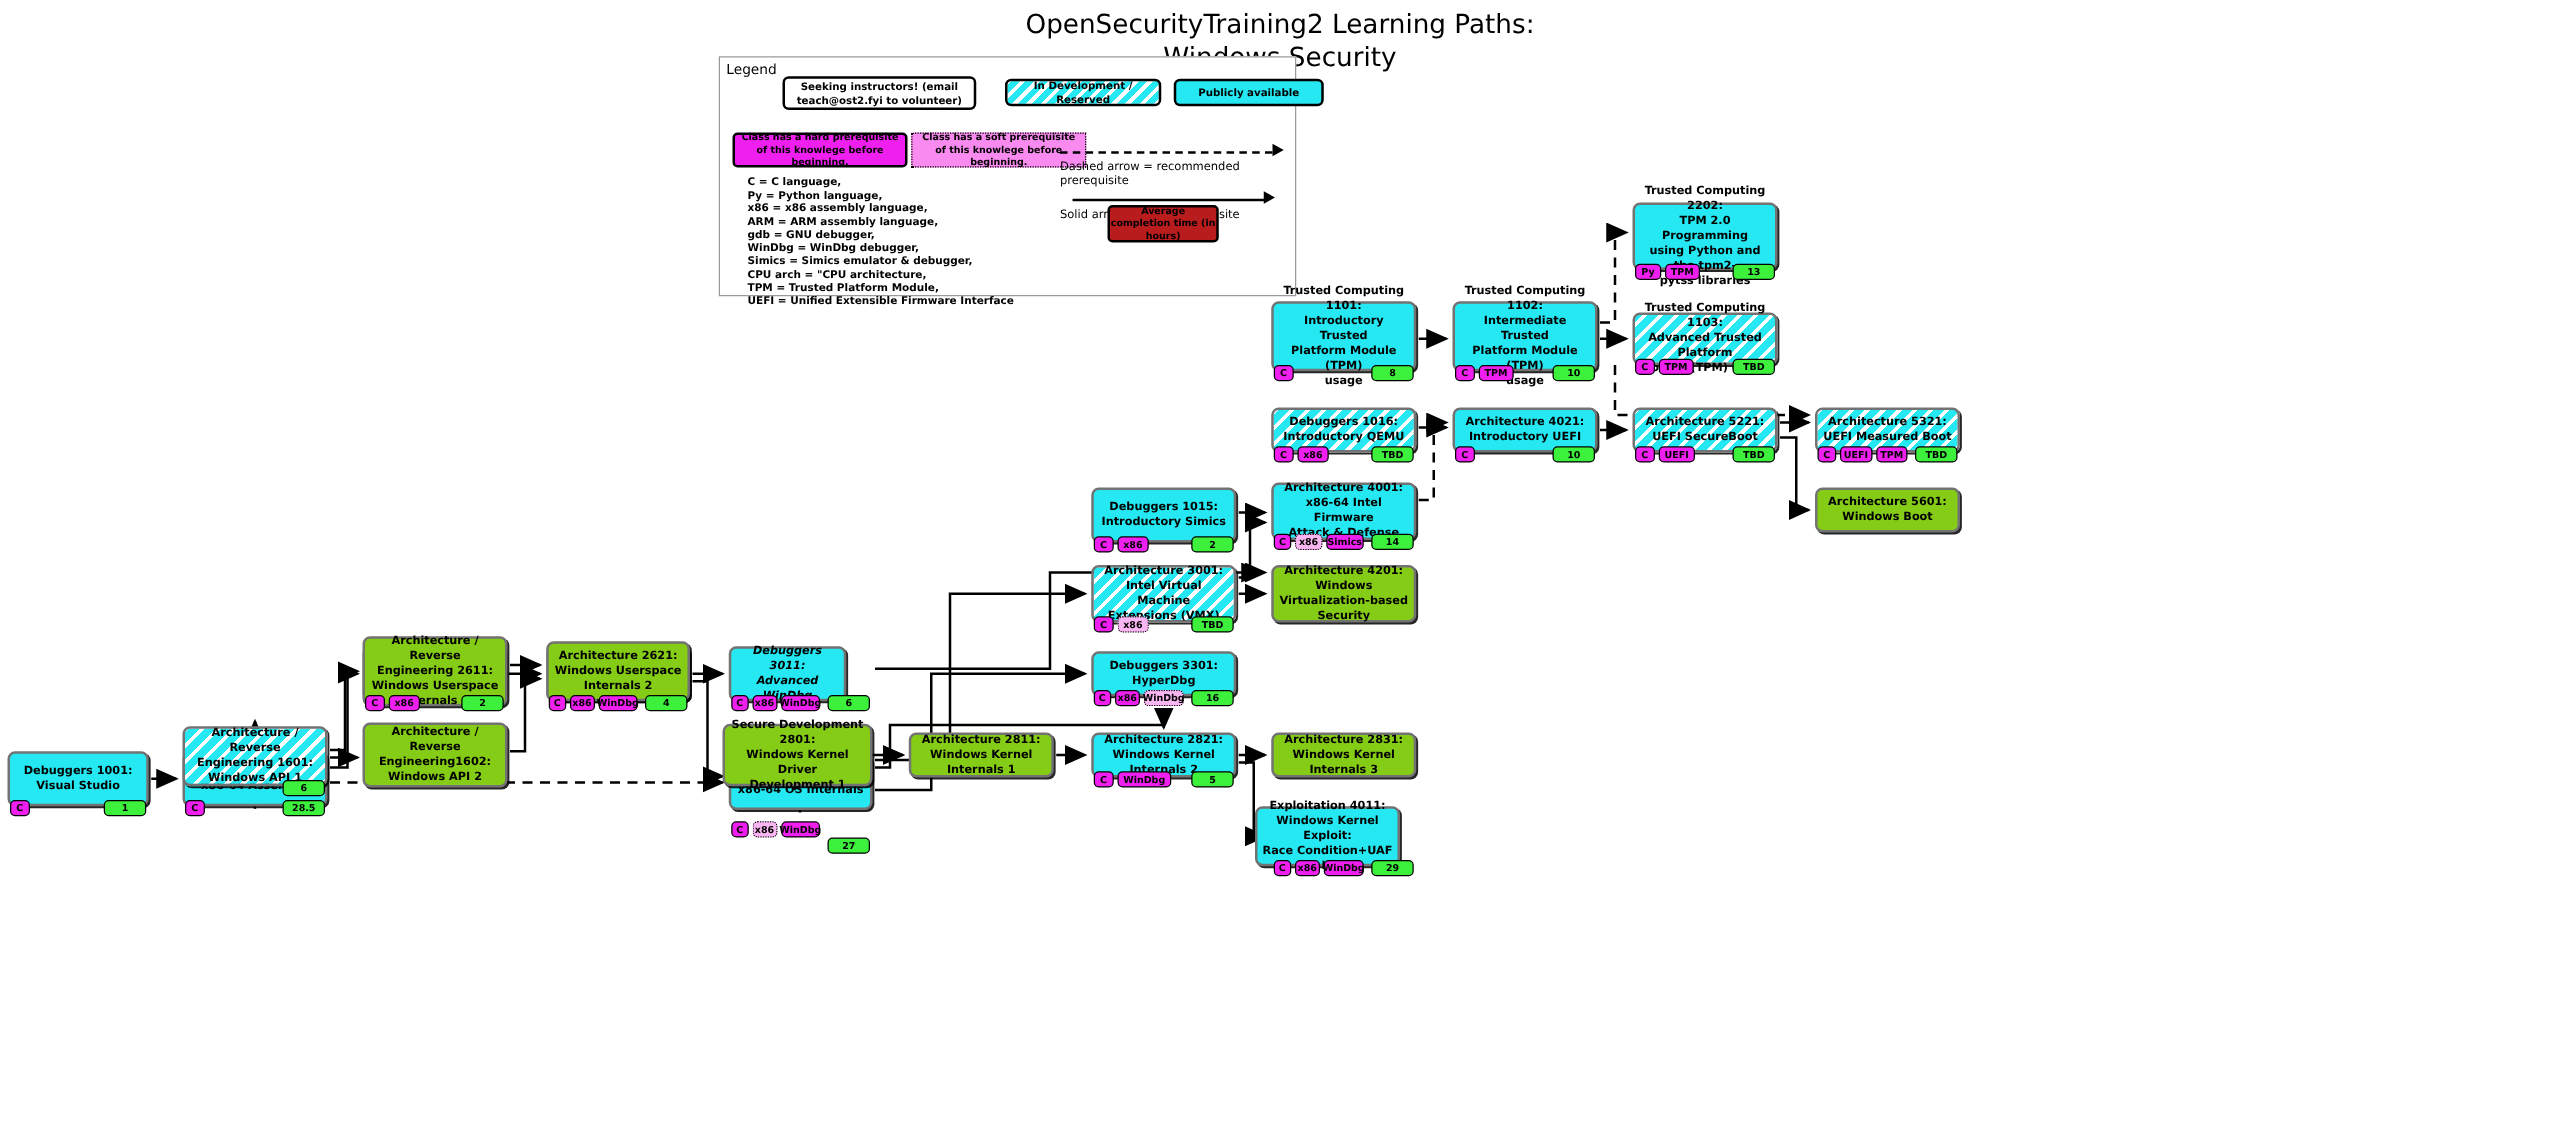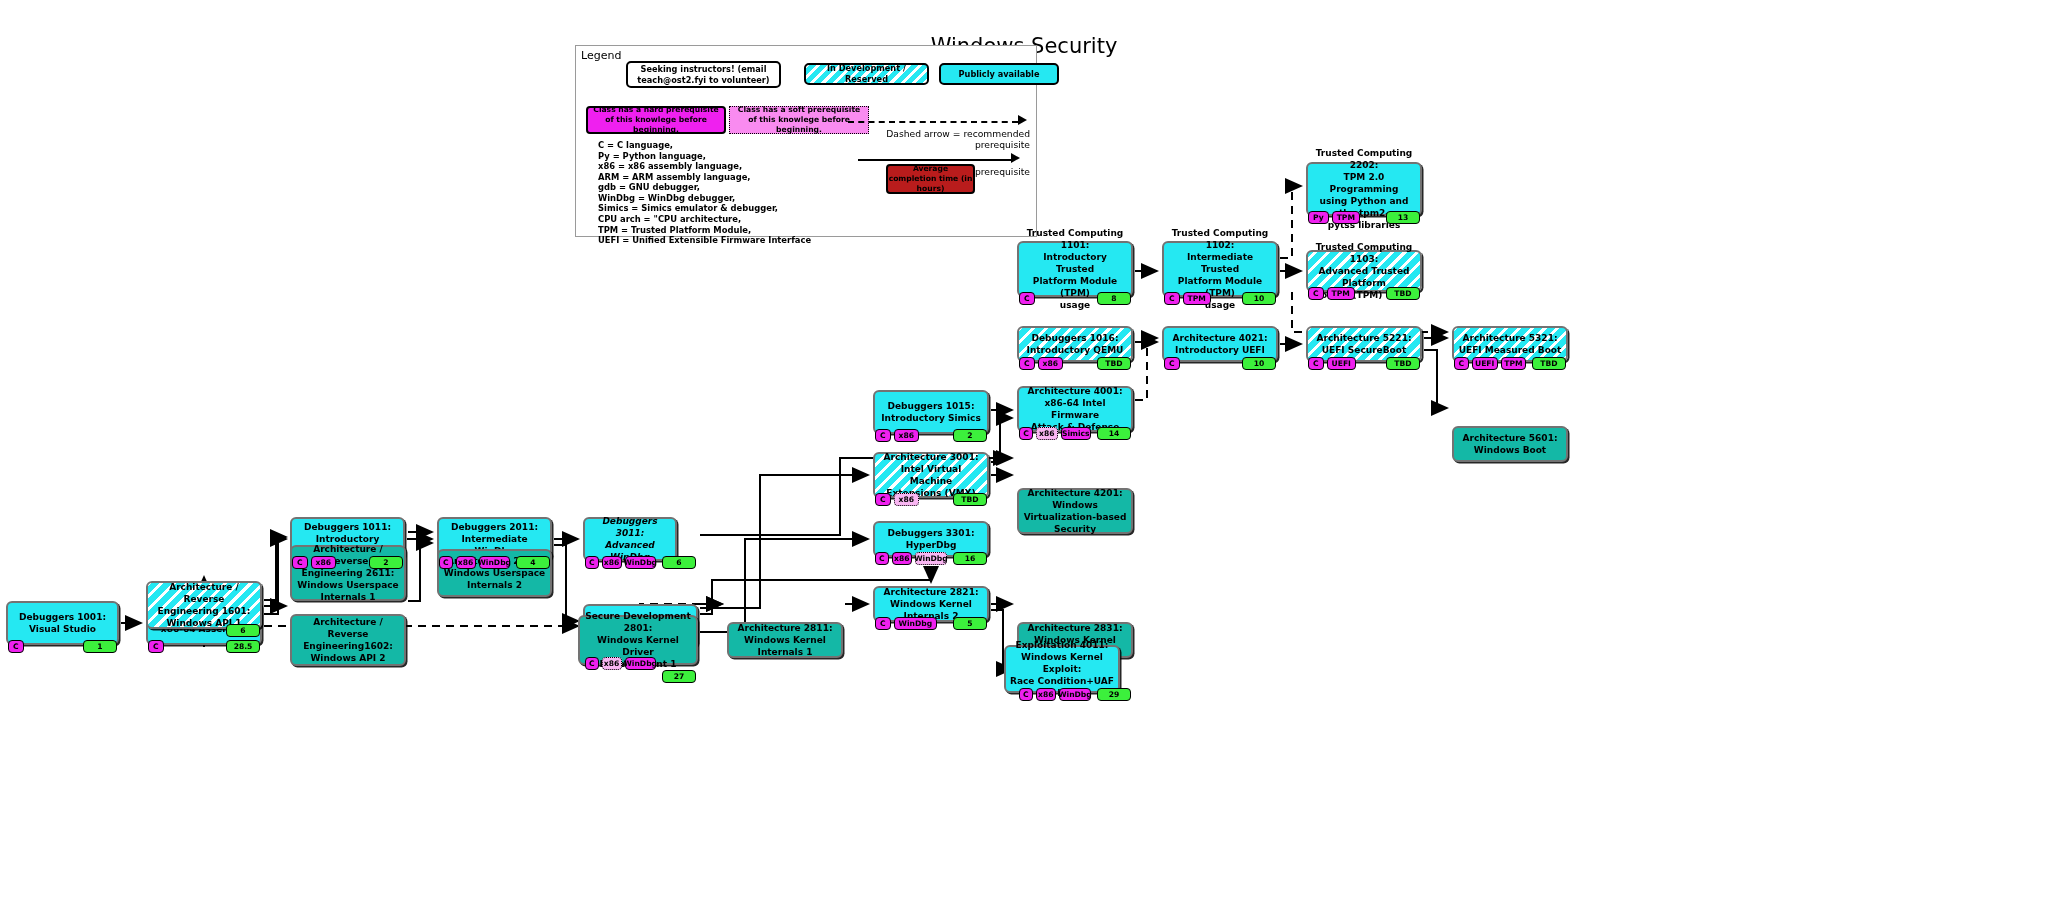--- a/index.html
+++ b/index.html
@@ -32,49 +32,49 @@
   #lg-defs{position:absolute;left:22px;top:94px;font-size:8.4px;font-weight:bold;line-height:1.26;}
   #lg-arrows{position:absolute;left:272px;top:68px;width:185px;font-size:9px;}
   .arrowrow{position:relative;height:22px;}
   .dash-line{position:absolute;left:0;top:7px;width:170px;height:0;
              border-top:2px dashed #000;}
   .solid-line{position:absolute;left:10px;top:7px;width:155px;height:0;
               border-top:2px solid #000;}
   .ahead{position:absolute;top:1px;width:0;height:0;
          border-top:5px solid transparent;border-bottom:5px solid transparent;
          border-left:9px solid #000;}
-  .arrowcap{position:absolute;top:14px;left:0;width:182px;text-align:right;font-size:9.2px;}
+  .arrowcap{position:absolute;top:14px;left:0;width:182px;text-align:left;font-size:9.2px;}
   #lg-time{position:absolute;left:310px;top:118px;width:85px;height:26px;background:#b91c1c;
            border:2px solid #000;border-radius:4px;display:flex;align-items:center;
            justify-content:center;text-align:center;font-size:7.6px;font-weight:bold;line-height:1.35;}
 
   
   .node{position:absolute;box-sizing:border-box;border:2px solid #737373;border-radius:6px;
         display:flex;align-items:center;justify-content:center;text-align:center;
         font-size:9px;font-weight:bold;line-height:1.35;padding:2px 4px;z-index:5;
         box-shadow:1.5px 1.5px 0 rgba(0,0,0,0.85);}
-  .node.plain{background:#14b8a6;box-shadow:1.5px 1.5px 0 rgba(0,0,0,0.85);margin-top:36px;}
+  .node.plain{background:#84cc16;box-shadow:1.5px 1.5px 0 rgba(0,0,0,0.85);}
   .node.cyan{background:#25e8f2;}
   .node.dev{background:repeating-linear-gradient(-45deg,#ffffff 0 3px,#25e8f2 3px 9px);}
   .badges{position:absolute;display:flex;gap:3px;align-items:center;z-index:6;}
   .badge{border:1.6px solid #000;border-radius:4px;height:13px;min-width:13px;
          padding:0 4px;font-size:7.6px;font-weight:bold;display:flex;align-items:center;
          justify-content:center;box-sizing:border-box;}
   .b-hard{background:#ef20ef;color:#000;}
   .b-soft{background:#f9b6f2;color:#000;border-style:dotted;}
   .b-time{background:#3cf03c;color:#000;}
 
   
   svg#wires{position:absolute;left:0;top:0;width:2048px;height:913px;z-index:1;}
 </style>
 </head>
 <body>
 
 <div id="title">
-  <br>
+  <span>OpenSecurityTraining2 Learning Paths:</span><br>
   <span>Windows Security</span>
 </div>
 
 <svg id="wires">
   <defs>
     <marker id="ah" markerWidth="9" markerHeight="8" refX="8" refY="4" orient="auto">
       <path d="M0,0 L9,4 L0,8 z" fill="#000"></path>
     </marker>
   </defs>
   <g stroke="#000" stroke-width="2" fill="none" marker-end="url(#ah)">

